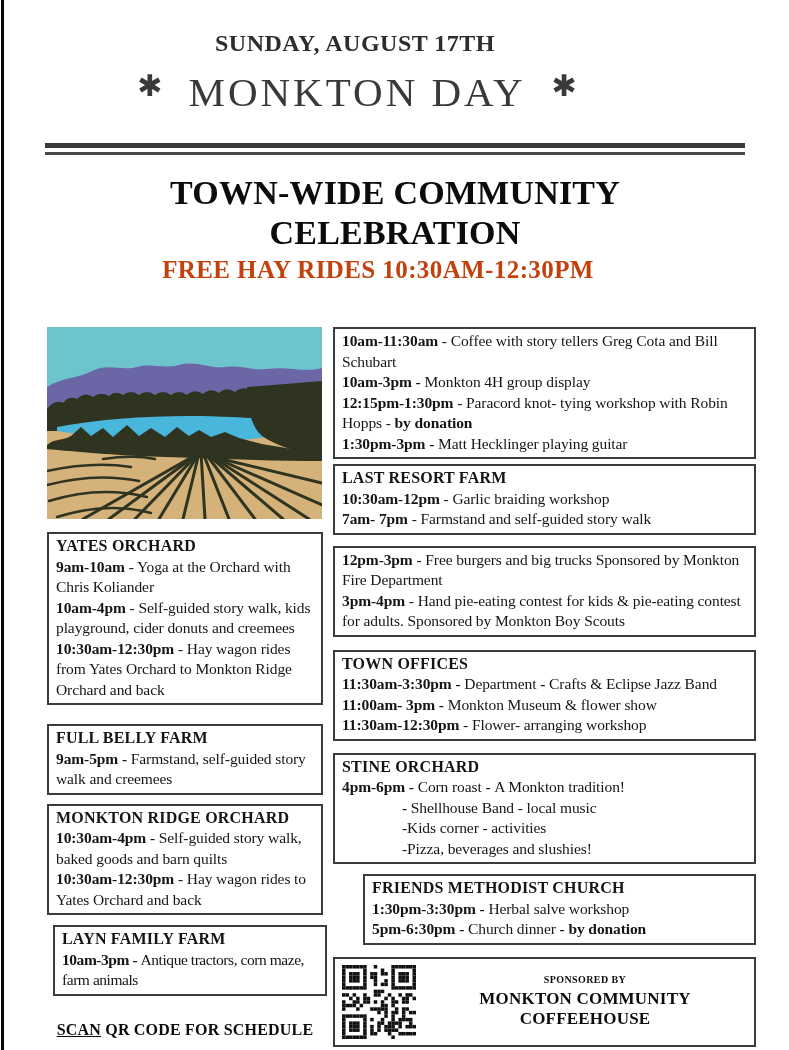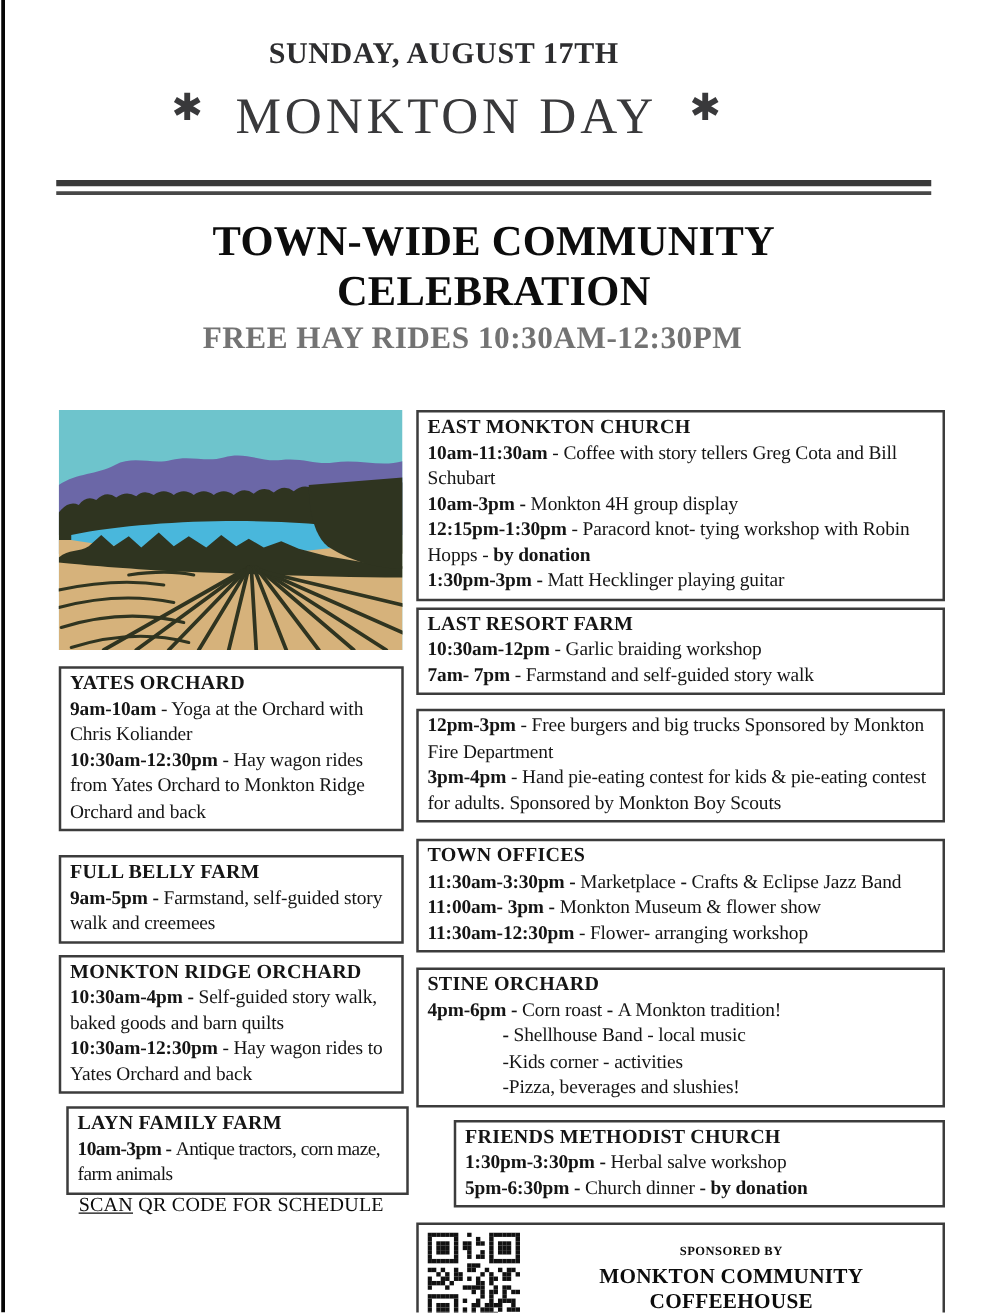--- a/index.html
+++ b/index.html
@@ -12,21 +12,21 @@
   .masthead{padding-top:28px;width:700px;margin-left:45px;text-align:center;}
   .date-line{font-size:24px;line-height:30px;font-weight:bold;letter-spacing:.5px;color:#2d2d2f;padding-right:80px;}
   .title-line{line-height:68px;color:var(--title_ink,#39393b);padding-right:76px;white-space:nowrap;}
   .main-title{font-size:41px;letter-spacing:3px;}
   .star{font-size:30px;display:inline-block;position:relative;top:-10px;}
   .star.left{margin-right:26px;} .star.right{margin-left:26px;}
   .rule{width:700px;}
   .rule-thick{height:5px;background:var(--rule,#3a3a3a);margin-top:8px;}
   .rule-thin{height:3px;background:#474747;margin-top:4px;}
   .subtitle{margin-top:18px;font-size:34px;line-height:40px;font-weight:bold;color:#0c0c0c;letter-spacing:.2px;}
-  .hay-rides{margin-top:2px;font-size:25px;line-height:30px;font-weight:bold;color:#737373;padding-right:34px;letter-spacing:.4px;}
+  .hay-rides{margin-top:2px;font-size:25px;line-height:30px;font-weight:bold;color:#c2410c;padding-right:34px;letter-spacing:.4px;}
 
   
   .columns{display:flex;margin-left:47px;margin-top:42px;gap:10px;align-items:flex-start;}
   .col-left{width:276px;flex:none;}
   .col-right{width:423px;flex:none;}
   .illustration{width:275px;height:192px;}
   .illustration svg{display:block;}
 
   
   .box{border:2px solid var(--border,#3c3c3c);padding:2px 7px 3px;font-size:15.5px;
@@ -38,21 +38,21 @@
   #left-venues .box:nth-of-type(2){margin-top:19px;}
   #left-venues .box:nth-of-type(3){margin-top:9px;}
   #left-venues .box:nth-of-type(4){margin-top:10px;margin-left:6px;margin-right:-4px;}
   #left-venues .box:nth-of-type(4) .line{letter-spacing:-0.45px;}
   #right-venues .box:nth-of-type(2){margin-top:5px;}
   #right-venues .box:nth-of-type(3){margin-top:11px;}
   #right-venues .box:nth-of-type(4){margin-top:13px;}
   #right-venues .box:nth-of-type(5){margin-top:12px;}
   #right-venues .box:nth-of-type(6){margin-top:10px;margin-left:30px;}
 
-  .scan-note{margin-top:0;text-align:center;font-weight:normal;font-size:16px;letter-spacing:.2px;color:#0c0c0c;}
+  .scan-note{margin-top:25px;text-align:center;font-weight:bold;font-size:16px;letter-spacing:.2px;color:#0c0c0c;}
   .scan-word{text-decoration:underline;}
 
   
   .sponsor-box{margin-top:12px;border:2px solid var(--border,#3c3c3c);display:flex;align-items:center;height:86px;}
   .qr{margin-left:7px;flex:none;width:74px;height:74px;}
   .sponsor-text{flex:1;text-align:center;font-weight:bold;color:#0c0c0c;}
   .sponsor-by{font-size:10px;letter-spacing:.4px;}
   .sponsor-name{font-size:17px;margin-top:4px;letter-spacing:.2px;}
 
   
@@ -109,20 +109,21 @@
             <path d="M2,174 C34,164 68,162 100,170"></path>
             <path d="M10,190 C42,180 74,178 104,186"></path>
             <path d="M56,132 C76,129 94,129 108,132"></path>
           </g>
         </svg>
       </div>
       <div id="left-venues">
           <div class="box">
             <div class="venue-title">YATES ORCHARD</div>
             <div class="line"><span class="b">9am-10am</span><span> - Yoga at the Orchard with Chris Koliander</span></div>
+            <div class="line"><span class="b">10am-4pm</span><span> - Self-guided story walk, kids playground, cider donuts and creemees</span></div>
             <div class="line"><span class="b">10:30am-12:30pm</span><span> - Hay wagon rides from Yates Orchard to Monkton Ridge Orchard and back</span></div>
           </div>
           <div class="box">
             <div class="venue-title">FULL BELLY FARM</div>
             <div class="line"><span class="b">9am-5pm - </span><span>Farmstand, self-guided story walk and creemees</span></div>
           </div>
           <div class="box">
             <div class="venue-title">MONKTON RIDGE ORCHARD</div>
             <div class="line"><span class="b">10:30am-4pm - </span><span>Self-guided story walk, baked goods and barn quilts</span></div>
             <div class="line"><span class="b">10:30am-12:30pm</span><span> - Hay wagon rides to Yates Orchard and back</span></div>
@@ -131,38 +132,37 @@
             <div class="venue-title">LAYN FAMILY FARM</div>
             <div class="line"><span class="b">10am-3pm - </span><span>Antique tractors, corn maze, farm animals</span></div>
           </div>
         </div>
       <div class="scan-note"><span class="scan-word">SCAN</span><span> QR CODE FOR SCHEDULE</span></div>
     </div>
 
     <div class="col-right">
       <div id="right-venues">
           <div class="box">
-            <div class="venue-title">EAST MONKTON CHURCH</div>
             <div class="line"><span class="b">10am-11:30am</span><span> - Coffee with story tellers Greg Cota and Bill Schubart</span></div>
             <div class="line"><span class="b">10am-3pm - </span><span>Monkton 4H group display</span></div>
             <div class="line"><span class="b">12:15pm-1:30pm</span><span> - Paracord knot- tying workshop with Robin Hopps - </span><span class="b">by donation</span></div>
             <div class="line"><span class="b">1:30pm-3pm - </span><span>Matt Hecklinger playing guitar</span></div>
           </div>
           <div class="box">
             <div class="venue-title">LAST RESORT FARM</div>
             <div class="line"><span class="b">10:30am-12pm</span><span> - Garlic braiding workshop</span></div>
             <div class="line"><span class="b">7am- 7pm</span><span> - Farmstand and self-guided story walk</span></div>
           </div>
           <div class="box">
             <div class="line"><span class="b">12pm-3pm</span><span> - Free burgers and big trucks Sponsored by Monkton Fire Department</span></div>
             <div class="line"><span class="b">3pm-4pm</span><span> - Hand pie-eating contest for kids &amp; pie-eating contest for adults. Sponsored by Monkton Boy Scouts</span></div>
           </div>
           <div class="box">
             <div class="venue-title">TOWN OFFICES</div>
-            <div class="line"><span class="b">11:30am-3:30pm - </span><span>Marketplace </span><span class="b">- </span><span> Crafts &amp; Eclipse Jazz Band</span></div>
+            <div class="line"><span class="b">11:30am-3:30pm - </span><span>Department </span><span class="b">- </span><span> Crafts &amp; Eclipse Jazz Band</span></div>
             <div class="line"><span class="b">11:00am- 3pm - </span><span>Monkton Museum &amp; flower show</span></div>
             <div class="line"><span class="b">11:30am-12:30pm</span><span> - Flower- arranging workshop</span></div>
           </div>
           <div class="box">
             <div class="venue-title">STINE ORCHARD</div>
             <div class="line"><span class="b">4pm-6pm - </span><span>Corn roast </span><span class="b">- </span><span>A Monkton tradition!</span></div>
             <div class="line indent"><span class="b">- </span><span>Shellhouse Band - local music</span></div>
             <div class="line indent"><span>-Kids corner - activities</span></div>
             <div class="line indent"><span>-Pizza, beverages and slushies!</span></div>
           </div>

